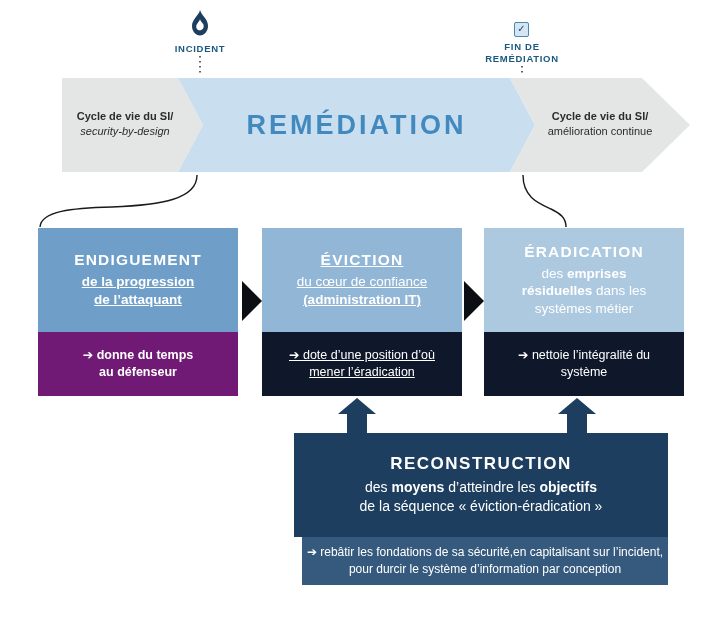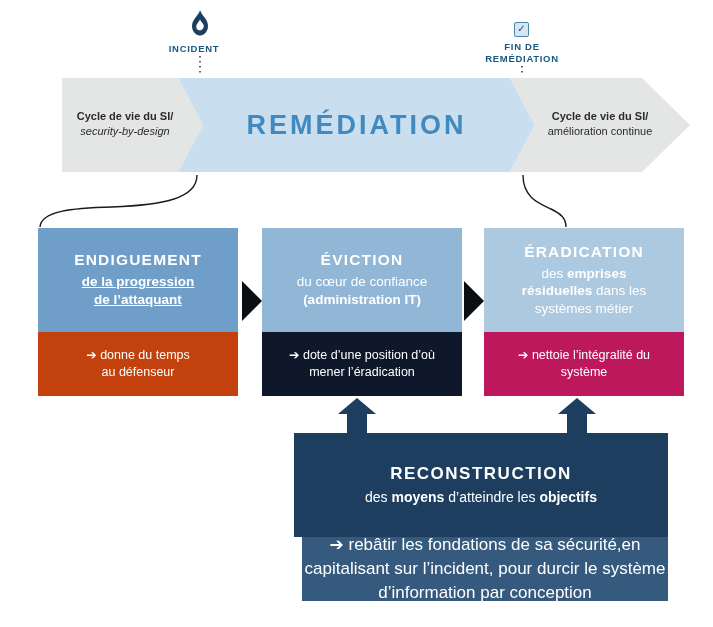--- a/index.html
+++ b/index.html
@@ -4,21 +4,21 @@
 <style>
   * { margin:0; padding:0; box-sizing:border-box; }
   html,body { background:#fff; }
   body { width:713px; height:627px; font-family:"Liberation Sans","DejaVu Sans",sans-serif; color:#222; }
   .stage { position:relative; width:713px; height:627px; background:#fff; overflow:hidden; }
   .abs { position:absolute; }
   svg.layer { position:absolute; left:0; top:0; pointer-events:none; }
 
   
   .marker-label { font-size:9.5px; font-weight:bold; letter-spacing:.7px; color:#19597f; text-align:center; line-height:1.3; }
-  .incident-label { left:152px; top:43px; width:84px; }
+  .incident-label { left:158px; top:43px; width:84px; }
   .fin-label { left:468px; top:41px; width:108px; }
   .flame-wrap { left:186px; top:9px; width:28px; height:32px; }
   .checkbox { left:514px; top:22px; width:15px; height:15px; border:1.5px solid #4d87b0; background:#d4e6f4;
               color:#1d3e5e; font-size:10px; line-height:12px; text-align:center; border-radius:2px; font-weight:bold; }
 
   
   .band-side { font-size:11px; color:#2b2b2b; text-align:center; line-height:1.4; }
   .band-side .l1 { font-weight:bold; }
   .band-left-text { left:62px; top:109px; width:126px; }
   .band-left-text .l2 { font-style:italic; }
@@ -27,36 +27,36 @@
                 color:#4189bf; text-align:center; }
 
   
   .phase { position:absolute; top:228px; width:200px; height:168px; color:#fff; }
   .phase .hd { height:104px; display:flex; flex-direction:column; align-items:center; justify-content:center; text-align:center; }
   .phase .ft { height:64px; display:flex; align-items:center; justify-content:center; text-align:center;
                font-size:12.5px; line-height:1.35; }
   .phase-title { font-size:15.5px; font-weight:bold; letter-spacing:1.2px; margin-bottom:4px; }
   .phase-sub { font-size:13.5px; line-height:1.3; }
   .b { font-weight:bold; }
-  .p1 { left:38px; }  .p1 .hd { background:#6f9fc8; } .p1 .ft { background:#c2410c; }
-  .p2 { left:262px; } .p2 .hd { background:#92b6d5; } .p2 .ft { background:#0f172a; }
-  .p3 { left:484px; } .p3 .hd { background:#adc9e0; } .p3 .ft { background:#be185d; }
+  .p1 { left:38px; }  .p1 .hd { background:#6f9fc8; } .p1 .ft { background:#701a75;font-weight:bold; }
+  .p2 { left:262px;text-decoration:underline; } .p2 .hd { background:#92b6d5; } .p2 .ft { background:#0f172a; }
+  .p3 { left:484px; } .p3 .hd { background:#adc9e0; } .p3 .ft { background:#0f172a; }
   .sub-w1 { max-width:132px;text-decoration:underline; }
   .sub-w2 { max-width:176px; }
   .sub-w3 { max-width:152px; }
   .ft-w1 { max-width:112px; }
   .ft-w2 { max-width:158px; }
   .ft-w3 { max-width:152px; }
 
   
   .recon { position:absolute; left:258px; top:433px; width:410px; height:168px; color:#fff; }
   .recon .hd { height:104px; background:#1d3e5e; display:flex; flex-direction:column; align-items:center;
                justify-content:center; text-align:center;margin-left:36px; }
-  .recon .ft { height:64px; background:#365a7d; display:flex; align-items:center; justify-content:center;
-               text-align:center; font-size:17px; line-height:1.4;margin-left:44px; }
+  .recon .ft { height:48px; background:#365a7d; display:flex; align-items:center; justify-content:center;
+               text-align:center; font-size:12px; line-height:1.4;margin-left:44px; }
   .recon-title { font-size:17px; font-weight:bold; letter-spacing:1.5px; margin-bottom:4px; }
   .recon-sub { font-size:14px; line-height:1.35; }
   .ft-recon { max-width:398px; }
 </style>
 </head>
 <body>
 
 <div class="stage">
 
   <svg class="layer" width="713" height="627" viewBox="0 0 713 627">
@@ -135,19 +135,20 @@
       <span class="ft-w3">➔ nettoie l’intégralité du système</span>
     </div>
   </div>
 
   <div class="recon">
     <div class="hd">
       <div class="recon-title">RECONSTRUCTION</div>
       <div class="recon-sub">
         <span>des </span><span class="b">moyens</span><span> d’atteindre les </span><span class="b">objectifs</span>
       </div>
+      <div class="recon-sub">de la séquence « éviction-éradication »</div>
     </div>
     <div class="ft">
       <span class="ft-recon">➔ rebâtir les fondations de sa sécurité,en capitalisant sur l’incident, pour durcir le système d’information par conception</span>
     </div>
   </div>
 
 </div>
 
 </body></html>

